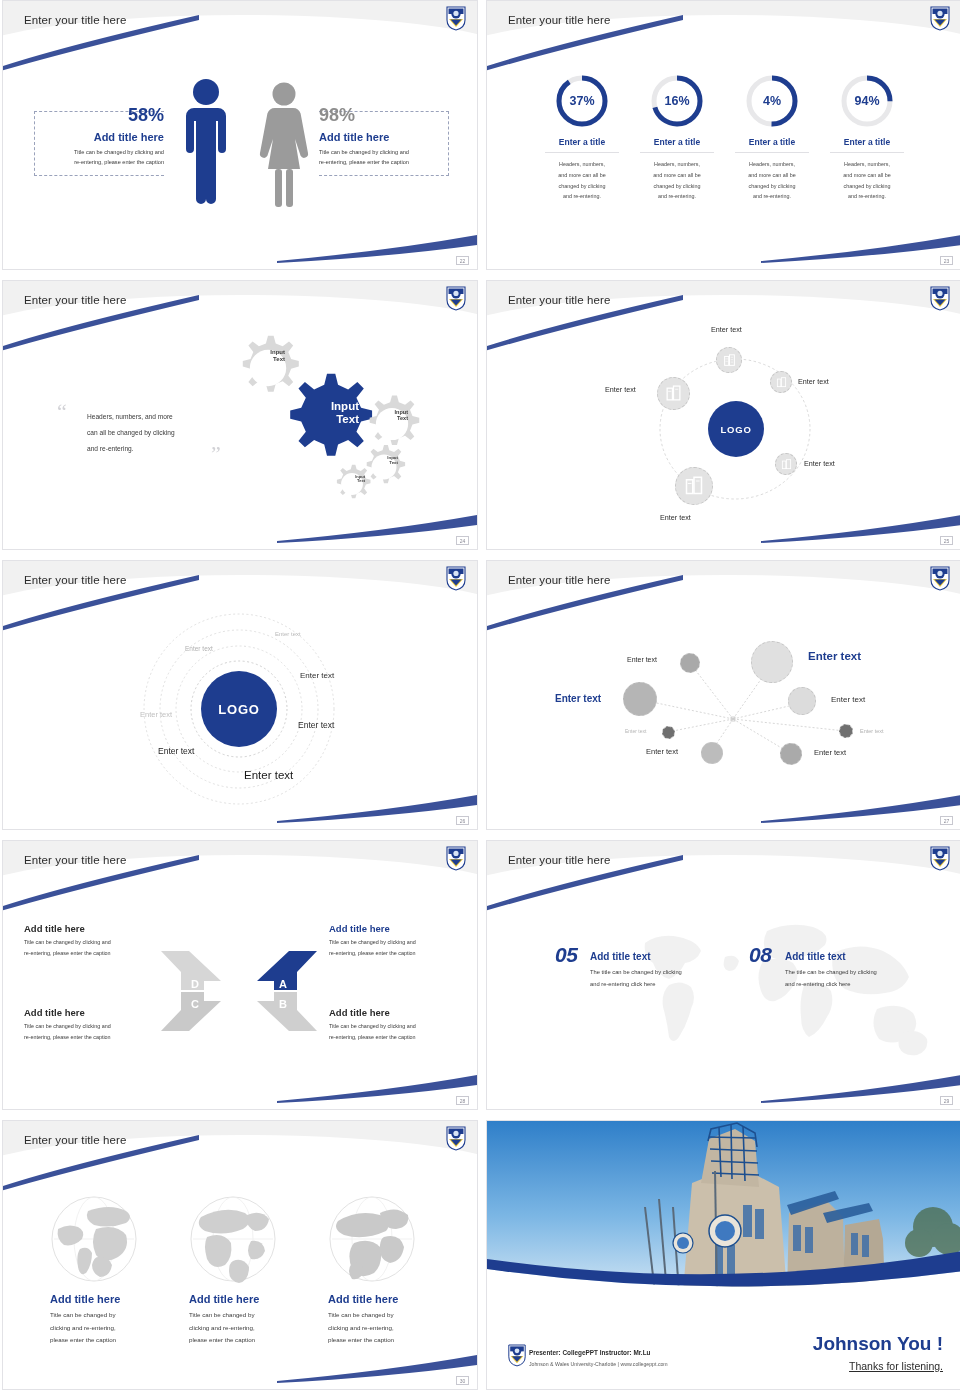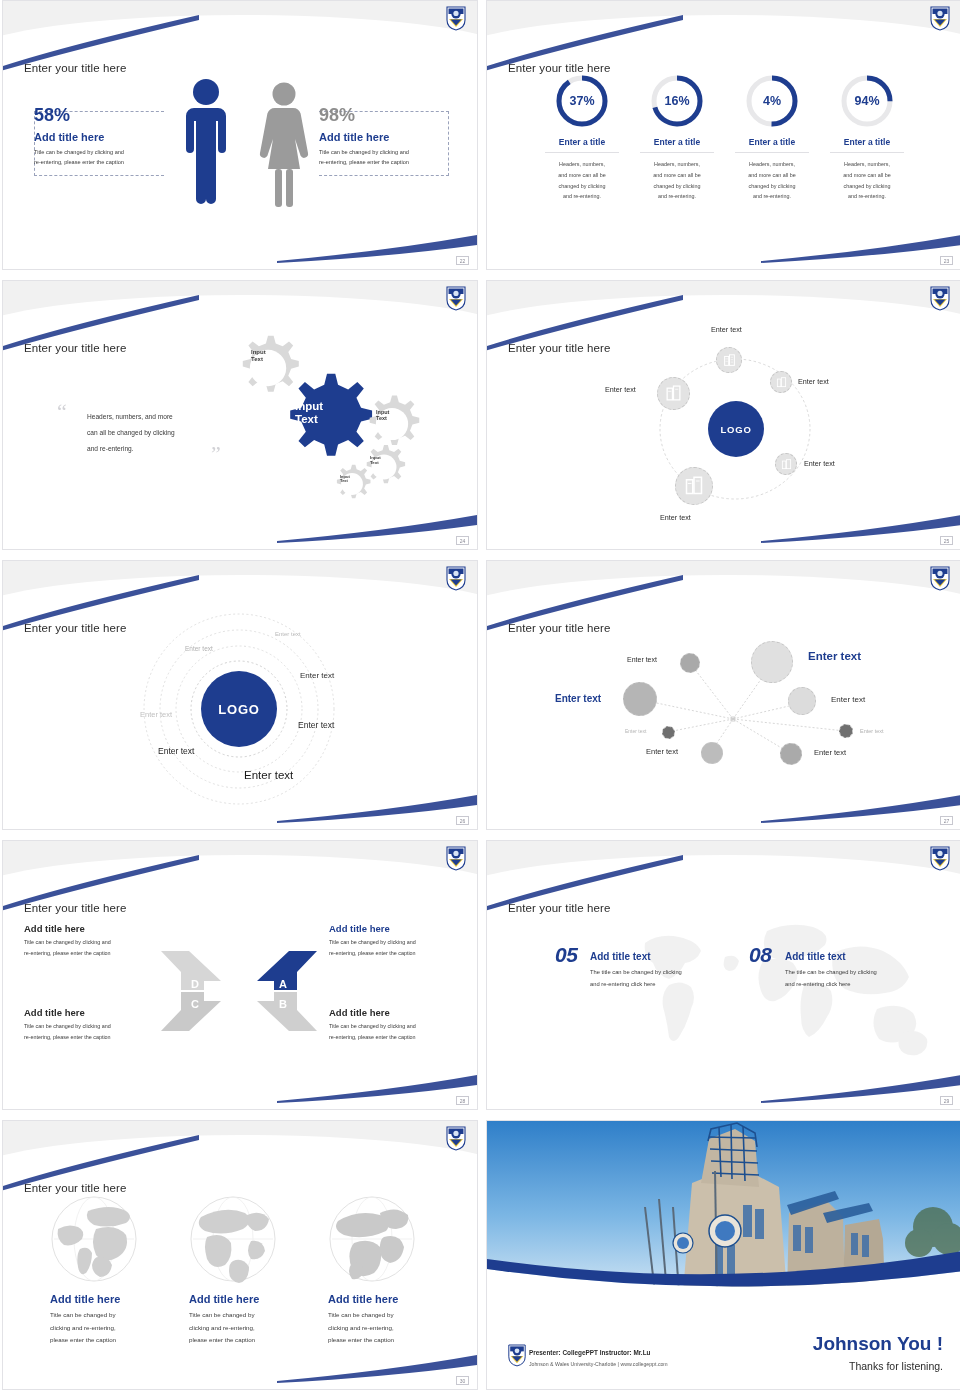--- a/index.html
+++ b/index.html
@@ -27,21 +27,20 @@
   
   .hdr {
     position: absolute; left:0; top:0; width:100%; height:36px;
     background: #f1f1f1;
     z-index: 1;
   }
   .hdr-title {
     position: absolute; left: 21px; top: 13px;
     font-size: 11.5px; color: #2b2b2b; letter-spacing: .1px;
     z-index: 6;
-    margin-top: 48px;
   }
   
   .body-curve {
     position: absolute; left: -40px; top: 14px;
     width: 560px; height: 300px;
     background: #ffffff;
     border-radius: 50% 50% 0 0 / 42px 42px 0 0;
     z-index: 2;
   }
   .logo {
@@ -75,21 +74,21 @@
     position:absolute; left:0; top:0; width:56px; height:56px;
     display:flex; align-items:center; justify-content:center;
     font-size: 12.5px; font-weight:bold; color:#1e3d8f;
   }
   .d-title { margin-top: 8px; font-size: 8.5px; font-weight:bold; color:#1e3d8f; }
   .d-rule { width: 74px; height:1px; background:#e0e0e4; margin: 5px auto 6px; }
   .d-body { font-size: 5.4px; color: #4a4a4a; line-height: 2.0; width: 70px; margin: 0 auto; }
 
   
   .quote { font-size: 22px; color: #d2d2d6; font-family: "Liberation Serif", serif; line-height: .8; }
-  .g-txt { position:absolute; text-align:left; color:#3b3b3b; font-weight:bold; line-height:1.1; }
+  .g-txt { position:absolute; text-align:right; color:#3b3b3b; font-weight:bold; line-height:1.1; }
 
   
   .node {
     position:absolute; border-radius:50%;
     background:#e3e3e3; border:1px dashed #c5c5c5;
     display:flex;align-items:center;justify-content:center;
   }
   .hub {
     position:absolute; border-radius:50%; background:#1e3d8f;
     display:flex;align-items:center;justify-content:center;
@@ -108,21 +107,21 @@
 
   
   .gl-col { position:absolute; width: 140px; }
   .gl-title { font-size: 11px; font-weight:bold; color:#1e3d8f; margin-top: 6px; }
   .gl-cap { font-size: 6.2px; color:#3b3b3b; line-height: 2.05; margin-top:4px; }
 
   
   .final { position:relative; width:476px; height:270px; background:#ffffff; overflow:hidden; border:1px solid #e2e2e6;}
   .photo { position:absolute; left:0; top:0; width:476px; height:172px; overflow:hidden; }
   .thanks-big { position:absolute; right:18px; bottom:34px; font-size:19px; font-weight:bold; color:#1e3d8f; }
-  .thanks-sub { position:absolute; right:18px; bottom:17px; font-size:10.5px; color:#2b2b2b; }
+  .thanks-sub { position:absolute; right:18px; bottom:17px; font-size:10.5px; color:#2b2b2b;text-decoration:underline; }
   .pres-line1 { position:absolute; left:42px; bottom:33px; font-size:6.4px; color:#2b2b2b; font-weight:bold;}
   .pres-line2 { position:absolute; left:42px; bottom:22px; font-size:5.2px; color:#5a5a5a; }
 </style>
 </head>
 <body>
 
 <div class="deck">
 
   <div class="slide">
     <div class="hdr"></div>
@@ -153,21 +152,21 @@
         <path d="M25 31 h12 a8 8 0 0 1 8 8 v33 a4 4 0 0 1 -8 0 v-28 h-2 v78 a5 5 0 0 1 -10 0 v-40 h-0 v40 a5 5 0 0 1 -10 0 v-78 h-2 v28 a4 4 0 0 1 -8 0 v-33 a8 8 0 0 1 8 -8 z" fill="#1e3d8f"></path>
       </svg>
 
       <svg style="position:absolute;left:256px;top:80px;" width="50" height="128" viewBox="0 0 50 128">
         <circle cx="25" cy="13" r="11.5" fill="#9b9b9b"></circle>
         <path d="M25 27 h9 a8 8 0 0 1 7.6 5.6 L49 72 a4 4 0 0 1 -7.4 2.8 L36 58 l5 30 h-32 l5 -30 l-5.6 16.8 a4 4 0 0 1 -7.4 -2.8 l7.4 -39.4 a8 8 0 0 1 7.6 -5.6 z" fill="#9b9b9b"></path>
         <rect x="16" y="88" width="7" height="38" rx="3" fill="#9b9b9b"></rect>
         <rect x="27" y="88" width="7" height="38" rx="3" fill="#9b9b9b"></rect>
       </svg>
 
-      <div class="lay" style="left:31px;top:104px;width:130px;text-align:left;">
+      <div class="lay" style="left:31px;top:104px;width:130px;text-align:right;">
         <div class="t-big-pct blue">58%</div>
         <div class="t-addtitle" style="margin-top:5px;">Add title here</div>
         <div class="t-cap" style="margin-top:4px;">Title can be changed by clicking and</div>
         <div class="t-cap">re-entering, please enter the caption</div>
       </div>
       <div class="lay" style="left:316px;top:104px;width:130px;text-align:left;">
         <div class="t-big-pct gray">98%</div>
         <div class="t-addtitle" style="margin-top:5px;">Add title here</div>
         <div class="t-cap" style="margin-top:4px;">Title can be changed by clicking and</div>
         <div class="t-cap">re-entering, please enter the caption</div>

